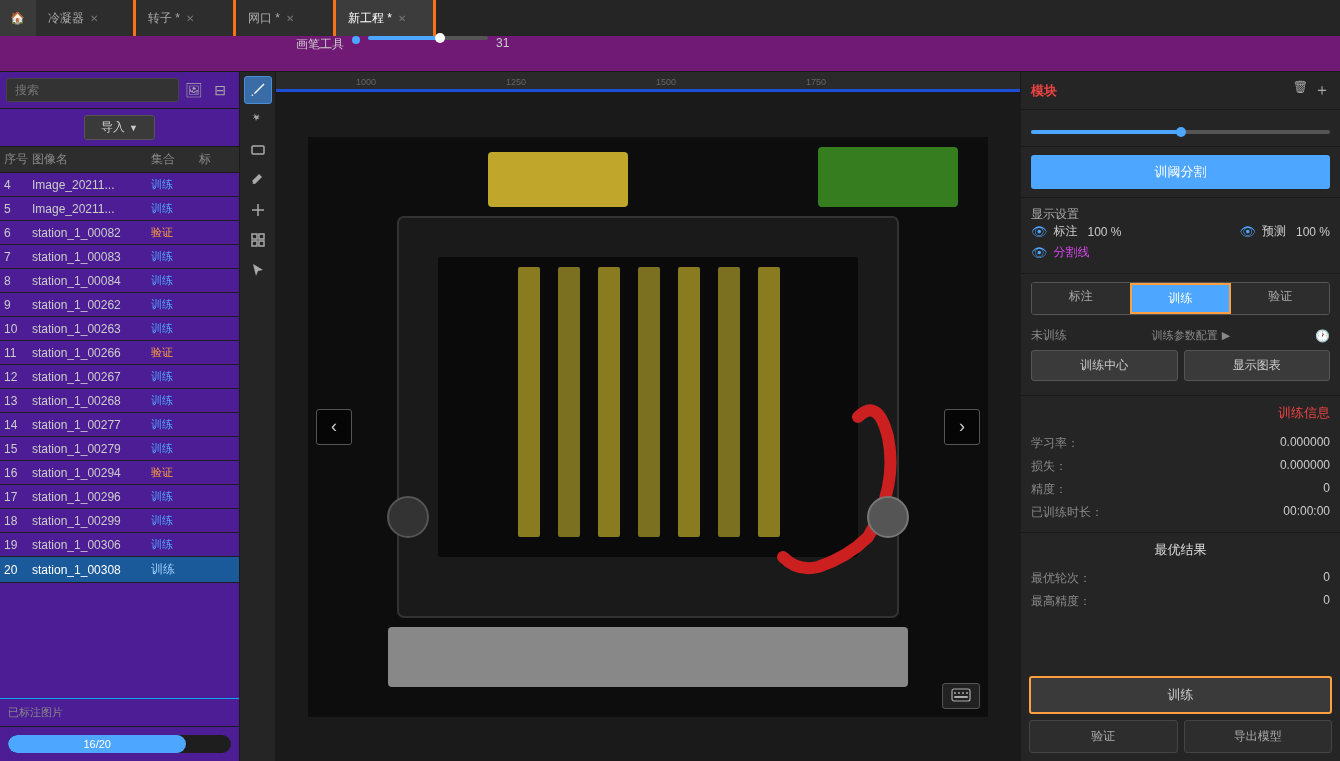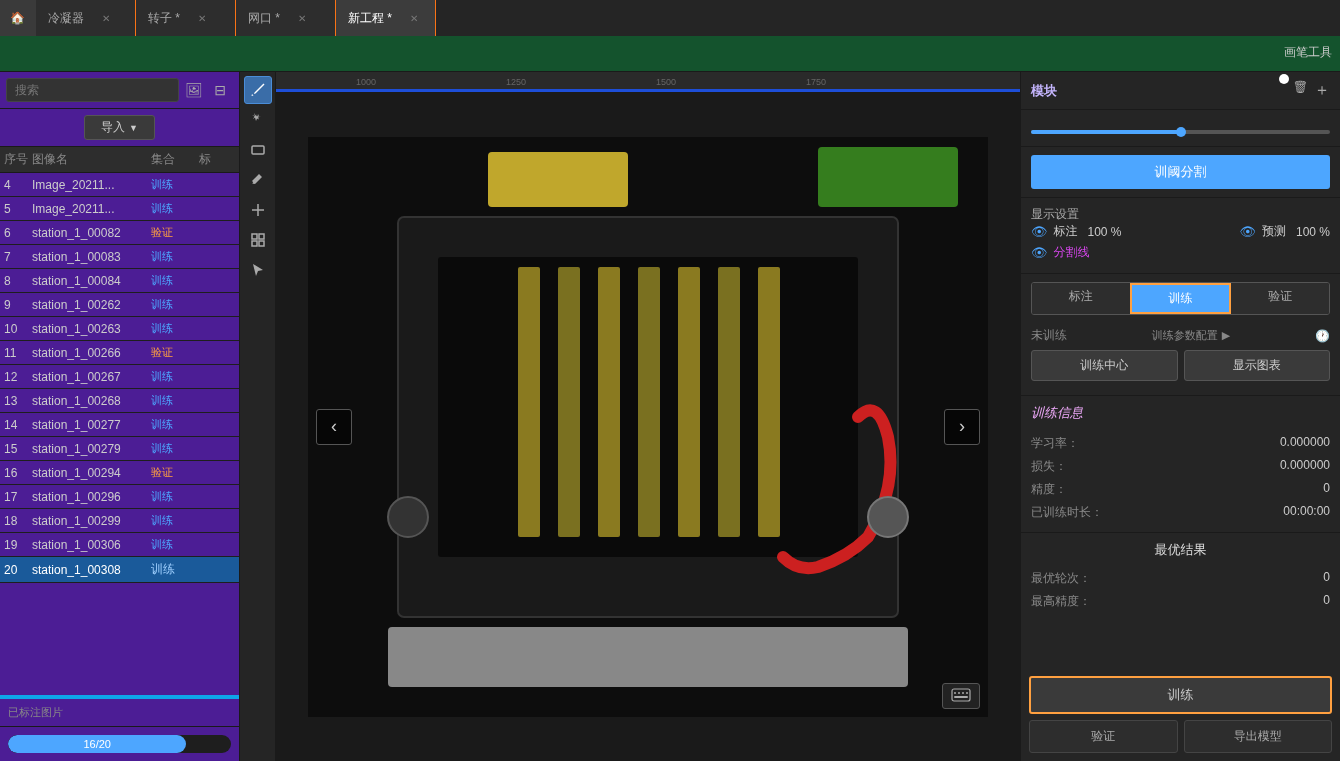--- a/index.html
+++ b/index.html
@@ -1,26 +1,26 @@
 <!DOCTYPE html>
 <html><head>
   <meta charset="utf-8">
   <style>
     * { box-sizing: border-box; margin: 0; padding: 0; }
     body { background: #1e1e1e; color: #ccc; font-family: 'Microsoft YaHei', Arial, sans-serif; font-size: 12px; width: 1340px; height: 761px; overflow: hidden; display: flex; flex-direction: column; }
 
     
     .title-bar { height: 36px; background: #252525; display: flex; align-items: center; flex-shrink: 0; }
     .title-bar-home { width: 36px; height: 36px; display: flex; align-items: center; justify-content: center; background: #3a3a3a; color: #ccc; flex-shrink: 0; }
-    .tab { display: flex; align-items: center; height: 36px; padding: 0 12px; background: #2d2d2d; border-right: 1px solid #f97316; color: #aaa; cursor: pointer; gap: 18px; min-width: 100px; font-size: 12px; }
+    .tab { display: flex; align-items: center; height: 36px; padding: 0 12px; background: #2d2d2d; border-right: 3px solid #f97316; color: #aaa; cursor: pointer; gap: 6px; min-width: 100px; font-size: 12px; }
     .tab.active { background: #3c3c3c; color: #fff; }
     .tab-close { color: #777; font-size: 10px; cursor: pointer; }
 
     
-    .toolbar-row { height: 36px; background: #14532d; display: flex; align-items: flex-end; padding: 0 8px; gap: 8px; border-bottom: 1px solid #1a1a1a; flex-shrink: 0; flex-direction: column; }
+    .toolbar-row { height: 36px; background: #701a75; display: flex; align-items: flex-start; padding: 0 8px; gap: 8px; border-bottom: 1px solid #1a1a1a; flex-shrink: 0; }
     .toolbar-label { color: #ccc; font-size: 12px; }
     .toolbar-dot { width: 8px; height: 8px; border-radius: 50%; background: #4da6ff; }
     .toolbar-slider { width: 120px; height: 4px; background: #555; border-radius: 2px; position: relative; }
     .toolbar-slider-fill { width: 60%; height: 100%; background: #4da6ff; border-radius: 2px; }
     .toolbar-slider-thumb { width: 10px; height: 10px; border-radius: 50%; background: #fff; position: absolute; top: -3px; left: 60%; transform: translateX(-50%); }
     .toolbar-num { color: #ccc; min-width: 20px; }
 
     
     .main-area { display: flex; flex: 1; overflow: hidden; }
 
@@ -54,39 +54,39 @@
     .canvas-kbd { position: absolute; bottom: 8px; right: 8px; background: rgba(40,40,40,0.8); border: 1px solid #555; border-radius: 3px; padding: 4px 8px; color: #aaa; font-size: 11px; }
 
     
     .tool-sidebar { width: 36px; background: #252525; border-right: 1px solid #1a1a1a; display: flex; flex-direction: column; align-items: center; padding-top: 4px; gap: 2px; flex-shrink: 0; }
     .tool-btn { width: 28px; height: 28px; background: transparent; border: 1px solid transparent; border-radius: 3px; color: #aaa; cursor: pointer; display: flex; align-items: center; justify-content: center; font-size: 14px; }
     .tool-btn.active { background: #3a6da8; border-color: #4a8dd8; color: #fff; }
 
     
     .right-panel { width: 320px; background: #252525; display: flex; flex-direction: column; border-left: 1px solid #1a1a1a; flex-shrink: 0; }
     .right-header { padding: 8px 10px; display: flex; align-items: center; justify-content: space-between; border-bottom: 1px solid #1a1a1a; }
-    .right-title { color: #c4b5fd; font-size: 13px; font-weight: bold; }
+    .right-title { color: #ef4444; font-size: 13px; font-weight: bold; }
     .right-icons { display: flex; gap: 6px; }
     .right-section { padding: 8px 10px; border-bottom: 1px solid #1a1a1a; }
     .section-title { color: #aaa; font-size: 12px; }
     .display-row { display: flex; align-items: center; gap: 6px; margin-bottom: 4px; }
     .eye-icon { color: #4da6ff; font-size: 13px; }
     .display-label { color: #ccc; }
     .display-pct { color: #ccc; margin-left: 4px; }
     .seg-line { color: #d946ef; }
     .tab-group { display: flex; gap: 0; border: 1px solid #555; border-radius: 3px; overflow: hidden; margin: 8px 0; }
     .tab-item { flex: 1; padding: 5px 0; text-align: center; color: #aaa; cursor: pointer; font-size: 12px; background: #2d2d2d; }
     .tab-item.active { background: #4da6ff; color: #fff; border: 2px solid #ffa040; }
     .train-status-row { display: flex; align-items: center; justify-content: space-between; margin-bottom: 6px; }
     .status-label { color: #888; }
     .config-btn { color: #888; cursor: pointer; font-size: 11px; display: flex; align-items: center; gap: 4px; }
     .action-btns { display: flex; gap: 6px; margin-bottom: 8px; }
     .action-btn { flex: 1; padding: 6px 0; background: #3a3a3a; border: 1px solid #555; border-radius: 3px; color: #ccc; cursor: pointer; text-align: center; font-size: 12px; }
     .train-info { padding: 8px 10px; }
-    .train-info-title { color: #f0abfc; text-align: left; font-size: 13px; margin-bottom: 10px; font-style: italic; }
+    .train-info-title { color: #ef4444; text-align: right; font-size: 13px; margin-bottom: 10px; }
     .info-row { display: flex; justify-content: space-between; padding: 3px 0; color: #888; font-size: 12px; }
     .info-val { color: #ccc; }
     .best-results { padding: 8px 10px; border-top: 1px solid #1a1a1a; }
     .best-title { text-align: center; color: #ddd; font-size: 13px; margin-bottom: 8px; }
     .bottom-btns { padding: 8px; display: flex; flex-direction: column; gap: 6px; margin-top: auto; }
     .main-train-btn { padding: 8px 0; background: #3a3a3a; border: 2px solid #ffa040; border-radius: 3px; color: #ccc; cursor: pointer; text-align: center; font-size: 13px; }
     .secondary-btns { display: flex; gap: 6px; }
     .sec-btn { flex: 1; padding: 7px 0; background: #2d2d2d; border: 1px solid #444; border-radius: 3px; color: #aaa; cursor: pointer; text-align: center; font-size: 12px; }
     .threshold-slider { width: 100%; height: 4px; position: relative; margin: 12px 0 4px; }
     .threshold-track { width: 100%; height: 4px; background: #555; border-radius: 2px; }
@@ -254,21 +254,21 @@
           <span class="tag-train">训练</span>
           <span></span>
       </div>
       <div class="table-row selected">
         <span>20</span>
           <span>station_1_00308</span>
           <span style="color:#a0d0ff;">训练</span>
           <span></span>
       </div>
     </div>
-    <div style="padding:6px 8px; color:#888; font-size:11px; border-top:4px solid #0ea5e9;">
+    <div style="padding:6px 8px; color:#888; font-size:11px; border-top:1px solid #0ea5e9;">
       <span>已标注图片</span>
     </div>
     <div class="left-footer">
       <div class="progress-bar-outer">
         <div class="progress-bar-inner" style="width:80%;">
           <span>16/20</span>
         </div>
       </div>
     </div>
   </div>

